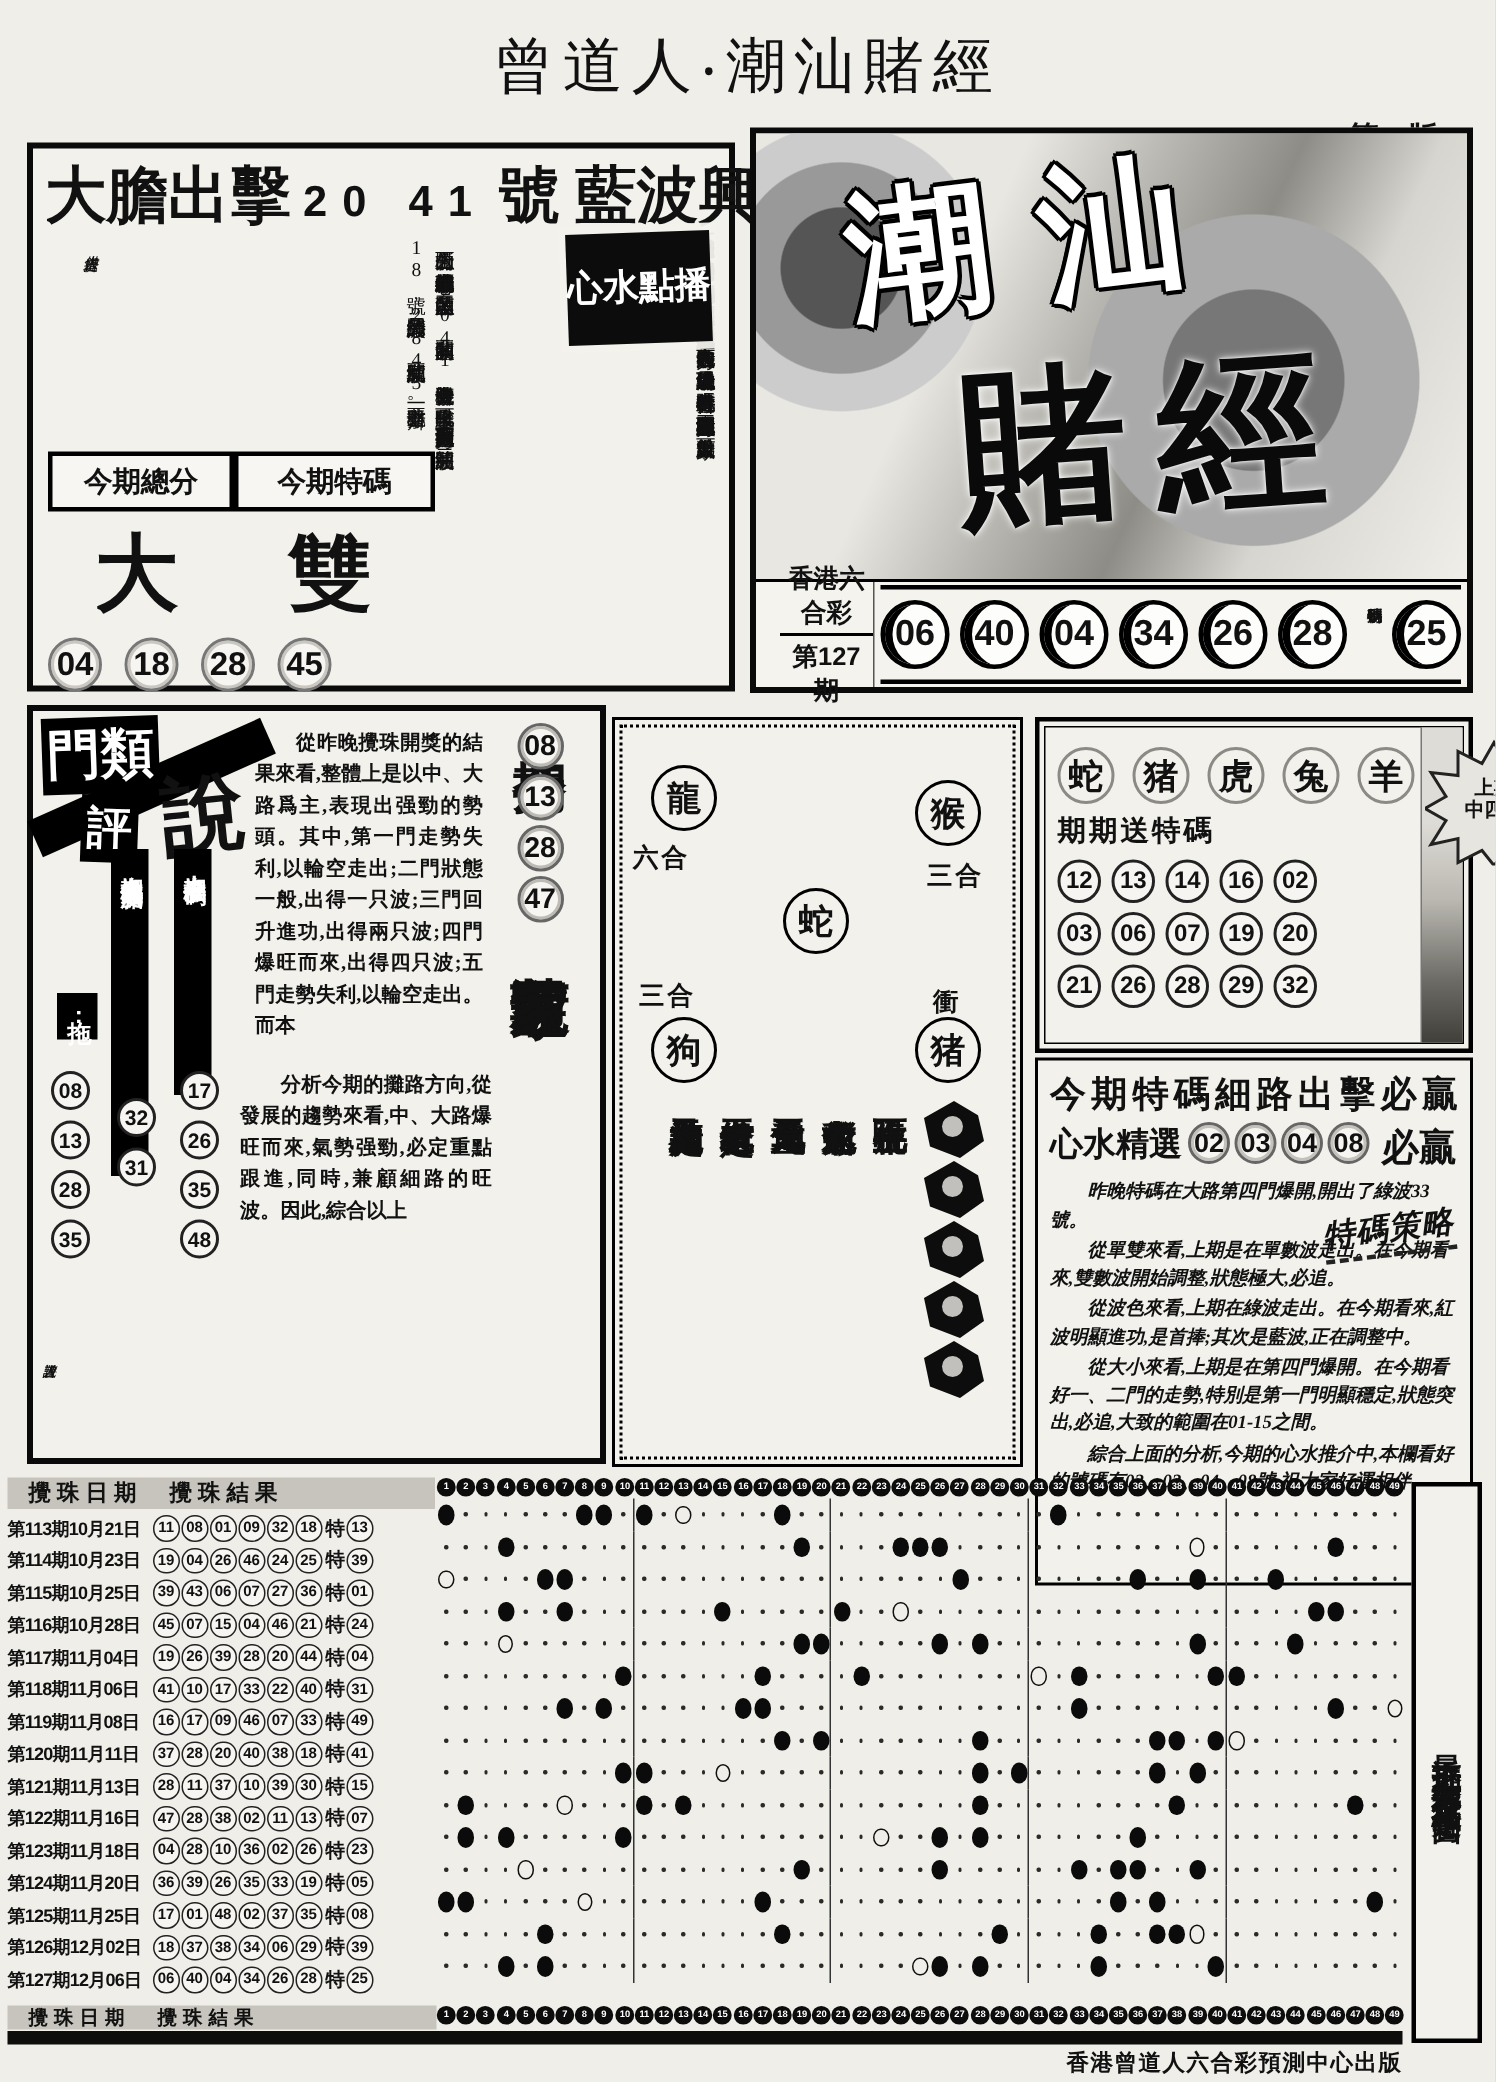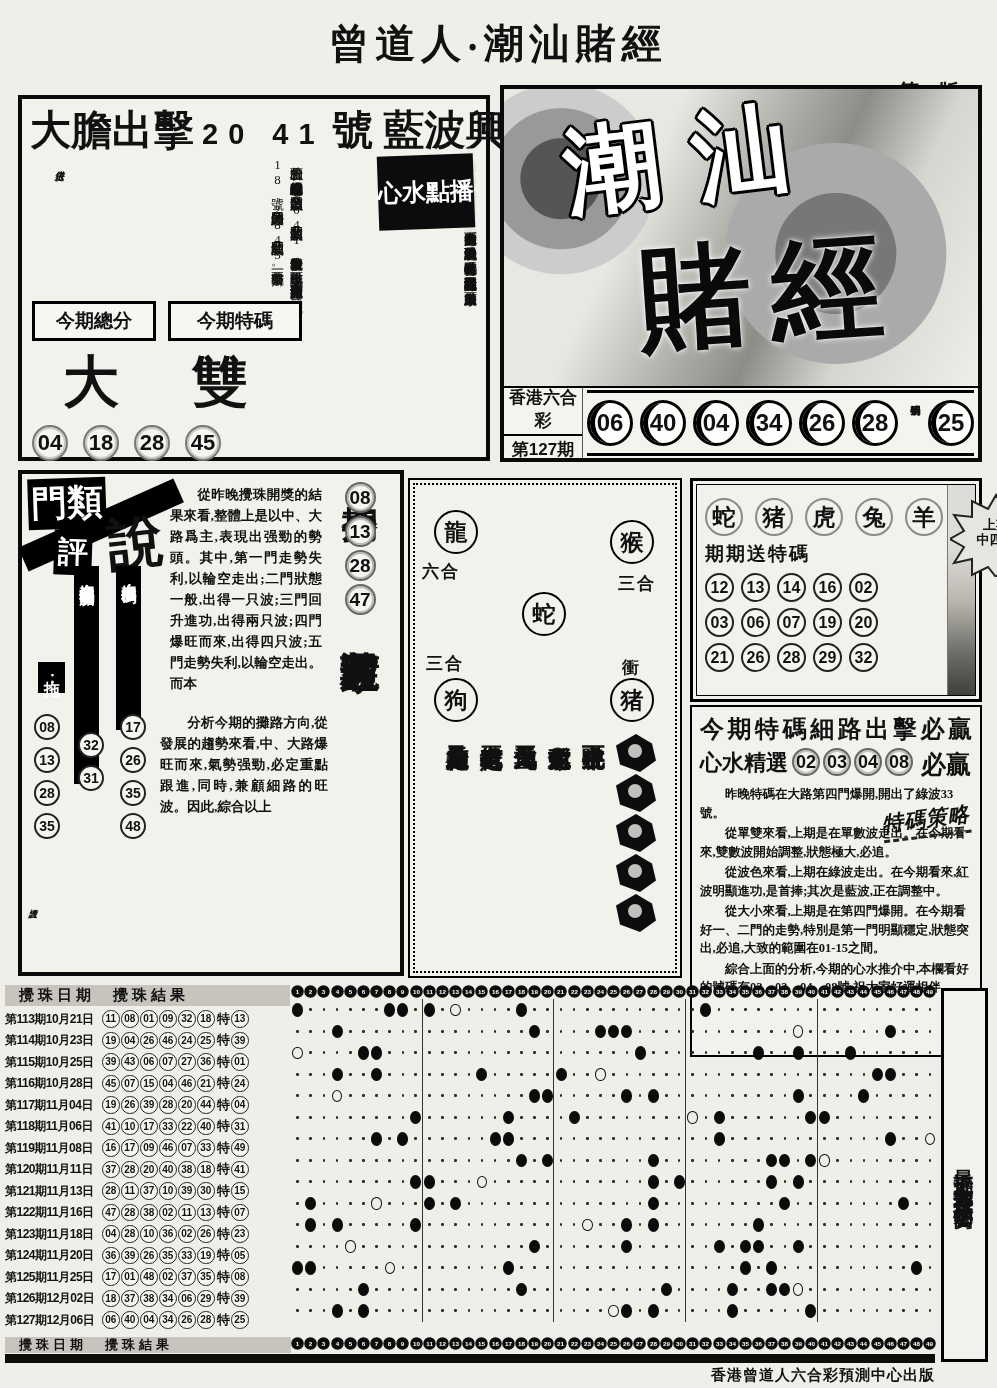--- a/index.html
+++ b/index.html
@@ -3,57 +3,57 @@
 <meta charset="utf-8">
 <style>
   html,body{margin:0;padding:0;background:#d8d6d0;}
   #page{position:relative;width:997px;height:1388px;background:#efeee9;overflow:hidden;
         font-family:"Liberation Sans",sans-serif;color:#111;}
   .serif{font-family:"Liberation Serif",serif;}
   .abs{position:absolute;}
   .box{position:absolute;border:4px solid #0a0a0a;background:#f2f1ec;box-sizing:border-box;}
   .vtext{writing-mode:vertical-rl;text-orientation:upright;}
   
-  #masthead{left:0;top:14px;width:100%;text-align:center;font-size:40px;font-weight:700;letter-spacing:6px;}
+  #masthead{left:0;top:14px;width:100%;text-align:center;font-size:40px;font-weight:400;letter-spacing:6px;}
   #edition{right:38px;top:78px;font-size:20px;font-weight:700;}
   
   .circ{display:flex;align-items:center;justify-content:center;border-radius:50%;
         border:2px solid #222;font-weight:800;background:#f6f5f1;box-sizing:border-box;}
   .soft{border-color:#777;box-shadow:inset 0 0 0 2px #c9c7c0;}
   
   #tl-headline{left:8px;top:4px;width:446px;display:flex;align-items:baseline;white-space:nowrap;}
   #tl-headline .big{font-size:41px;font-weight:900;}
   #tl-headline .num{font-size:29px;font-weight:900;letter-spacing:10px;margin:0 8px;}
   #tl-art1{right:6px;top:50px;width:178px;height:300px;font-size:13px;line-height:19px;}
   #tl-art2{left:52px;top:58px;width:232px;height:142px;font-size:13px;line-height:19px;}
   #tl-byline{left:30px;top:64px;font-size:10px;font-style:italic;}
   #tl-stamp{right:12px;top:56px;width:96px;height:74px;background:#0c0c0c;color:#fff;
             display:flex;align-items:center;justify-content:center;text-align:center;
             font-size:24px;font-weight:900;line-height:30px;transform:rotate(-2deg);
             box-shadow:0 0 0 5px rgba(242,241,236,.95);}
   #tl-totals{left:10px;top:202px;width:278px;}
-  .tl-lblrow{display:flex;gap:12px;}
+  .tl-lblrow{display:flex;}
   .tl-lbl{border:3px solid #000;font-size:19px;font-weight:800;display:flex;align-items:center;justify-content:center;height:34px;background:#f7f6f2;}
   .tl-charrow{display:flex;margin-top:4px;}
   .tl-char{font-size:56px;font-weight:900;display:flex;justify-content:center;}
   #tl-nums{display:flex;gap:15px;margin-top:4px;}
   #tl-nums .circ{width:36px;height:36px;font-size:22px;}
   
   #logo-art{position:absolute;left:0;top:0;right:0;bottom:70px;overflow:hidden;
      background:
       radial-gradient(circle at 12% 30%,#555 0 40px,#999 41px 70px,#ccc 71px 95px,transparent 96px),
       radial-gradient(circle at 70% 55%,#777 0 60px,#aaa 61px 110px,transparent 111px),
       linear-gradient(115deg,#e8e7e2 0 30%,#b9b8b2 45%,#8d8c86 60%,#d6d5d0 75%,#efeee9 100%);}
   #logo-l1{left:60px;top:6px;font-size:96px;font-weight:900;letter-spacing:34px;color:#fff;transform:rotate(-7deg);
      text-shadow:3px 0 #000,-3px 0 #000,0 3px #000,0 -3px #000,2px 2px #000,-2px -2px #000,2px -2px #000,-2px 2px #000;}
   #logo-l2{left:135px;top:128px;font-size:112px;font-weight:900;letter-spacing:20px;color:#0a0a0a;transform:rotate(-4deg);
      text-shadow:0 0 6px #fff,0 0 2px #fff;}
   #logo-strip{position:absolute;left:0;right:0;bottom:0;height:70px;background:#f4f3ee;border-top:2px solid #000;display:flex;}
   #logo-issue{width:112px;border-right:1px solid #555;display:flex;flex-direction:column;justify-content:center;text-align:center;}
-  #logo-issue .t{font-size:17px;font-weight:800;padding:2px 0;}
+  #logo-issue .t{font-size:17px;font-weight:800;padding:2px 0;margin-left:16px;}
   #logo-issue .t+.t{border-top:2px solid #000;}
   #ball-area{flex:1;display:flex;align-items:center;justify-content:center;gap:7px;
              border-top:3px solid #000;border-bottom:3px solid #000;margin:2px 4px;}
   .ball{width:46px;height:46px;border-radius:50%;border:3px solid #000;background:#fdfdfb;
         box-shadow:inset 7px 0 0 -2px #000;display:flex;align-items:center;justify-content:center;
         font-size:24px;font-weight:900;box-sizing:border-box;}
   #sp-label{width:16px;height:52px;font-size:10px;line-height:11px;font-weight:700;}
   
   #cm-hdr{left:4px;top:4px;width:140px;height:120px;}
   #cm-hdr .streak{position:absolute;left:-10px;top:34px;width:170px;height:26px;background:#000;transform:rotate(-24deg);}
@@ -102,21 +102,21 @@
   #gy-burst svg{position:absolute;left:0;top:0;}
   #gy-burst .txt{position:absolute;left:0;top:24px;width:92px;text-align:center;font-size:13px;font-weight:800;line-height:15px;}
   
   #sx{border:2px solid #000;padding:6px 8px;box-sizing:border-box;}
   #sx-title{font-size:24px;font-weight:900;display:flex;justify-content:space-between;}
   #sx-line2{display:flex;align-items:flex-start;gap:4px;margin:3px 0 4px 0;}
   #sx-line2 .lab{font-size:22px;font-weight:900;}
   #sx-line2 .lab2{font-size:25px;font-weight:900;margin-left:4px;}
   #sx-picks{display:flex;gap:3px;}
   #sx-picks .circ{width:28px;height:28px;font-size:18px;border-color:#666;box-shadow:inset 0 0 0 2px #c4c2bb;}
-  #sx p{margin:0 0 2px 0;font-size:12.5px;line-height:18.5px;font-weight:600;text-indent:2em;}
+  #sx p{margin:0 0 2px 0;font-size:12.5px;line-height:18.5px;font-weight:600;text-indent:2em;font-style:italic;}
   #sx-stamp{position:absolute;right:10px;top:98px;font-size:21px;font-weight:900;font-style:italic;
             transform:rotate(-7deg);border-bottom:3px dashed #222;padding-bottom:2px;letter-spacing:1px;}
   
   #rt{left:5px;top:985px;width:285px;}
   #rt-hdr,#rt-hdr2{height:21px;background:#c6c4bd;display:flex;align-items:center;gap:18px;padding-left:14px;
           font-size:15px;font-weight:900;letter-spacing:4px;box-sizing:border-box;}
   .rrow{height:21.5px;display:flex;align-items:flex-end;}
   .rdate{width:97px;font-size:12px;font-weight:700;letter-spacing:-.5px;}
   .rrow .circ{width:17.5px;height:17.5px;font-size:10px;border-width:1.4px;margin-right:1.5px;font-weight:700;}
   .rte{font-size:13px;font-weight:800;margin:0 1px;}

